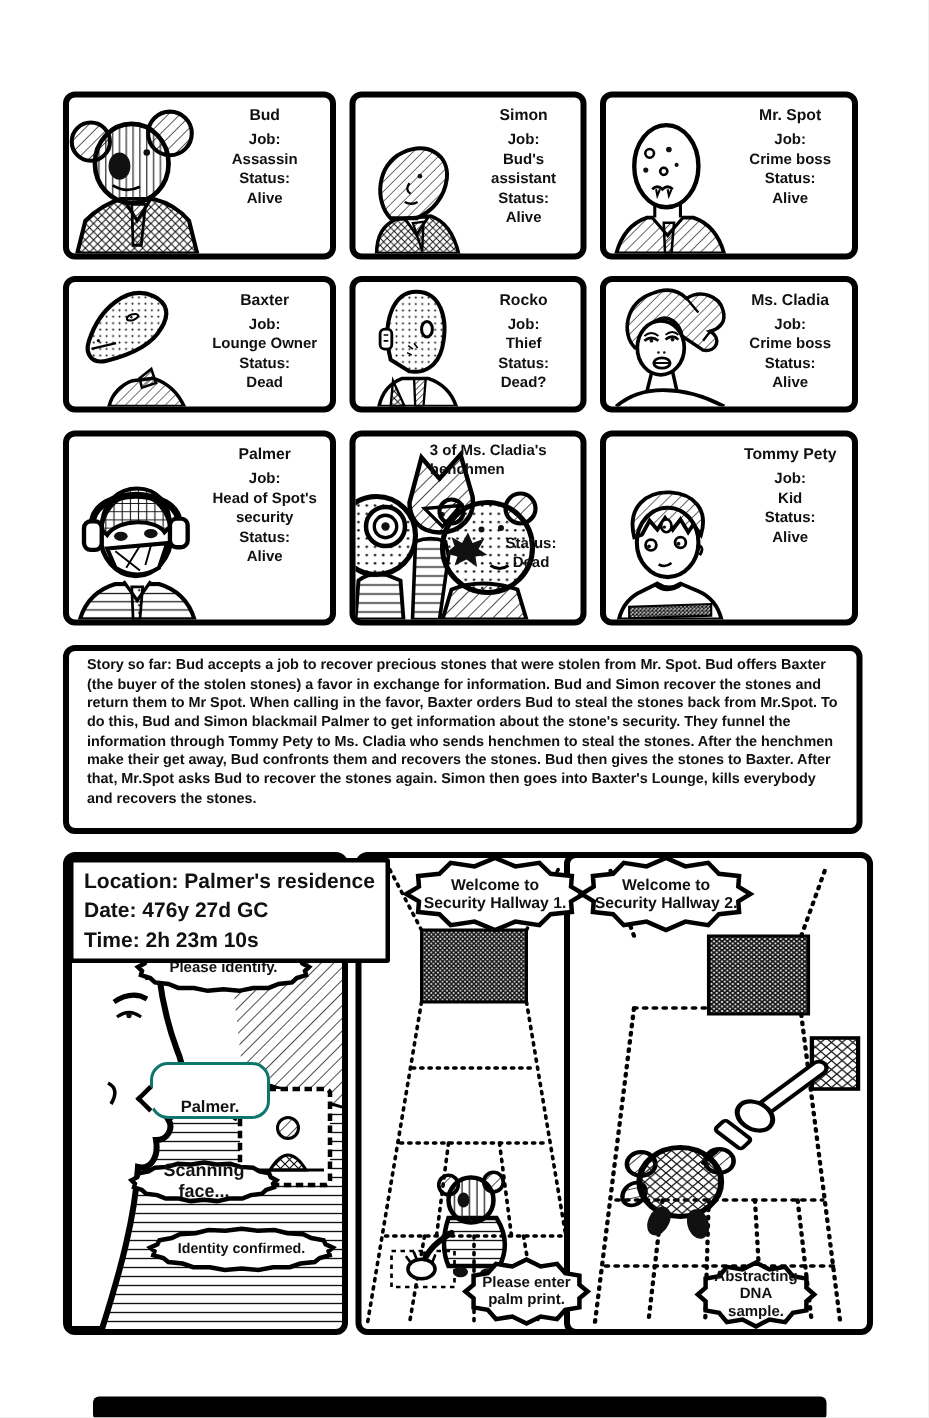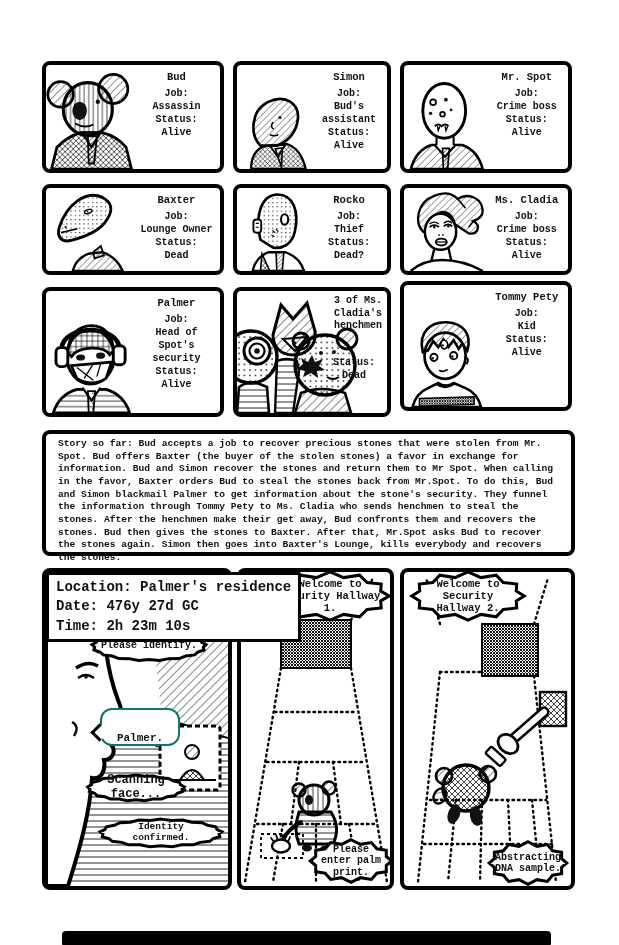--- a/index.html
+++ b/index.html
@@ -1,26 +1,26 @@
 <!DOCTYPE html>
 <html><head>
 <meta charset="utf-8">
 <style>
   html,body{margin:0;padding:0;background:#e8e8e8;}
   .page{position:relative;width:619px;height:945px;background:#fff;overflow:hidden;
-        font-family:Liberation Mono, monospace;font-weight:bold;color:#111;}
+        font-family:Liberation Sans, sans-serif;font-weight:bold;color:#111;}
   .panel{position:absolute;background:#fff;border:4px solid #000;border-radius:8px;box-sizing:border-box;}
   .char{display:flex;}
   .char .art{flex:1.15;position:relative;min-width:0;}
   .char .art svg{width:100%;height:100%;display:block;}
   .char .info{flex:1;padding:6px 4px 0 0;text-align:center;font-size:10px;line-height:1.3;}
   .cname{font-size:10.5px;margin-bottom:2px;}
   .fillart{position:absolute;inset:0;}
   .fillart svg{width:100%;height:100%;display:block;}
-  .hm-title{position:absolute;top:4px;left:33%;right:5px;text-align:right;font-size:10px;line-height:1.25;}
+  .hm-title{position:absolute;top:4px;left:33%;right:5px;text-align:left;font-size:10px;line-height:1.25;}
   .hm-status{position:absolute;right:4px;top:53%;width:58px;text-align:center;font-size:10px;line-height:1.3;}
   .storybox{padding:4px 12px;font-size:9.6px;line-height:1.32;}
   .scenebox{overflow:visible;}
   .scene{position:absolute;inset:0;width:100%;height:100%;}
   .bubble{position:absolute;z-index:3;}
   .burst-bg{position:absolute;inset:0;width:100%;height:100%;overflow:visible;}
   .bubble-text{position:absolute;inset:0;display:flex;align-items:center;justify-content:center;
                text-align:center;font-size:10px;line-height:1.15;padding:2px 10px;box-sizing:border-box;}
   .bubble.round{background:#fff;border:2px solid #0f766e;border-radius:12px;display:flex;align-items:flex-end;
                 justify-content:center;font-size:11px;}
@@ -254,21 +254,21 @@
         <path d="M90,86 Q96,90 102,86" stroke="#000" stroke-width="2" fill="none"></path>
       </svg>
     </div>
     <div class="hm-title">3 of Ms. Cladia's henchmen</div>
     <div class="hm-status">
       <div>Status:</div>
       <div>Dead</div>
     </div>
   </div>
 
-  <div class="panel char" style="left:400px;top:281px;width:172px;height:130px">
+  <div class="panel char" style="left:400px;top:287px;width:172px;height:130px">
     <div class="art">
       <svg viewBox="0 0 100 106" preserveAspectRatio="xMidYMax meet">
         <path d="M10,106 Q14,90 28,84 L40,78 Q49,84 58,78 L72,84 Q86,90 90,106 Z" fill="#fff" stroke="#000" stroke-width="3"></path>
         <path d="M18,96 L82,94 L82,103 L18,105 Z" fill="url(#pxhd)" stroke="#000" stroke-width="1.6"></path>
         <ellipse cx="48" cy="46" rx="24" ry="27" fill="#fff" stroke="#000" stroke-width="3.2"></ellipse>
         <path d="M72,48 q5,2 1,8" fill="none" stroke="#000" stroke-width="2.2"></path>
         <path d="M22,42 C16,18 32,6 50,7 C68,8 80,20 74,40 L68,32 L64,38 L58,28 L52,36 L46,27 L40,36 L34,29 L28,40 Z" fill="url(#ph)" stroke="#000" stroke-width="3"></path>
         <ellipse cx="47" cy="33" rx="4" ry="5" fill="#fff" stroke="#000" stroke-width="2"></ellipse>
         <circle cx="45.5" cy="34" r="1.3" fill="#111"></circle>
         <circle cx="35" cy="48" r="4.2" fill="#fff" stroke="#000" stroke-width="2.2"></circle>
@@ -373,21 +373,21 @@
       <span class="bubble-text" style="font-size:10.5px">Welcome to Security Hallway 1.</span>
     </div>
     <div class="bubble" style="left:68px;top:266px;width:84px;height:46px">
       <svg class="burst-bg" viewBox="0 0 200 80" preserveAspectRatio="none">
           <polygon fill="#fff" stroke="#000" stroke-width="3" vector-effect="non-scaling-stroke" points="100.0,3.0 122.5,11.0 148.5,8.0 161.5,18.8 184.0,21.5 184.0,32.2 197.0,40.0 184.0,47.8 184.0,58.5 161.5,61.2 148.5,72.0 122.5,69.0 100.0,77.0 77.5,69.0 51.5,72.0 38.5,61.2 16.0,58.5 16.0,47.8 3.0,40.0 16.0,32.2 16.0,21.5 38.5,18.8 51.5,8.0 77.5,11.0"></polygon>
         </svg>
       <span class="bubble-text">Please enter palm print.</span>
     </div>
   </div>
 
-  <div class="panel scenebox" style="left:400px;top:568px;width:175px;height:322px">
+  <div class="panel scenebox" style="left:376px;top:568px;width:206px;height:322px">
     <svg class="scene" viewBox="0 0 167 314" preserveAspectRatio="none">
       <g stroke="#000" stroke-width="2.4" stroke-dasharray="1.5 4" stroke-linecap="round" fill="none">
         <line x1="36" y1="52" x2="22" y2="6"></line>
           <line x1="130" y1="52" x2="144" y2="6"></line>
         <line x1="36" y1="100" x2="14" y2="310"></line>
           <line x1="130" y1="104" x2="152" y2="310"></line>
         <line x1="36" y1="100" x2="78" y2="100"></line>
         <line x1="26" y1="228" x2="142" y2="228"></line>
           <line x1="20" y1="272" x2="148" y2="272"></line>
         <line x1="52" y1="228" x2="44" y2="310"></line>

